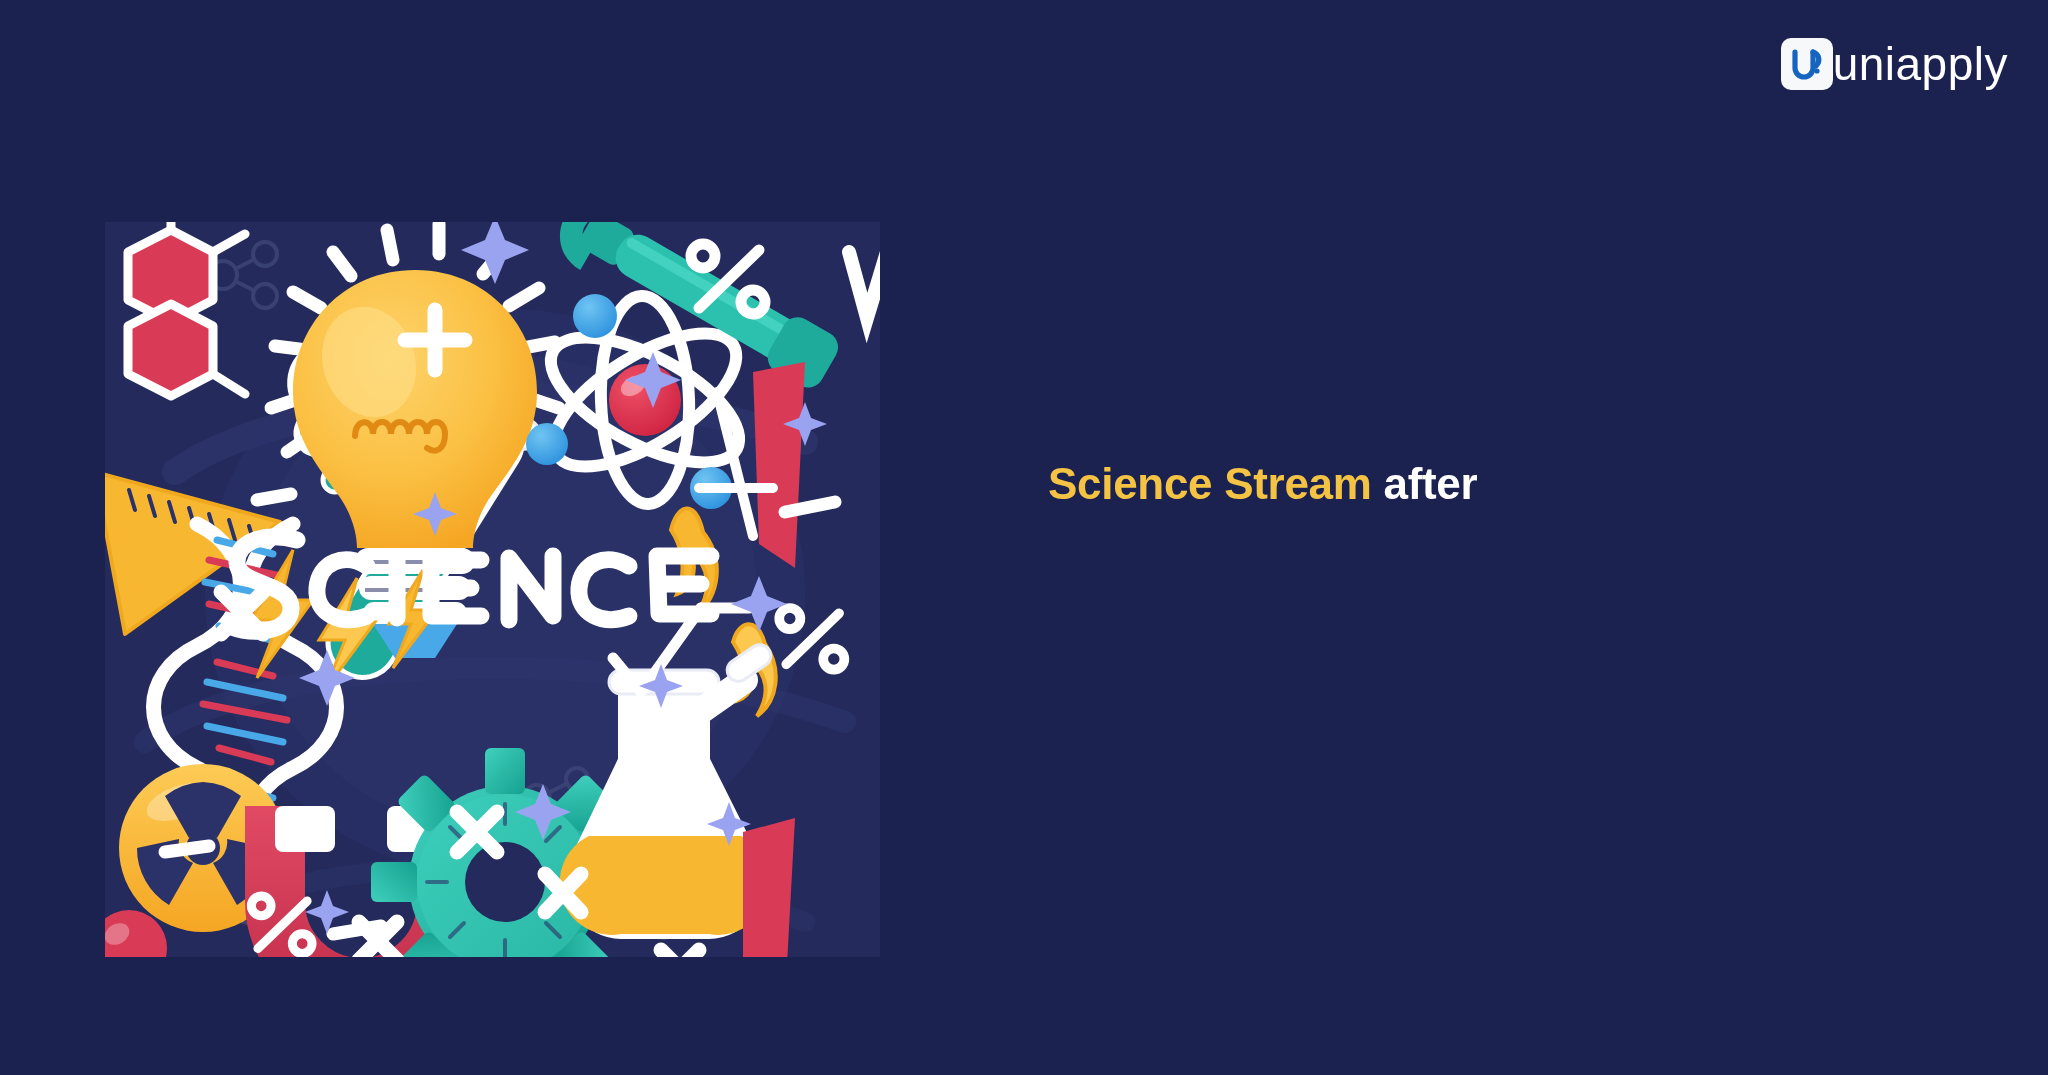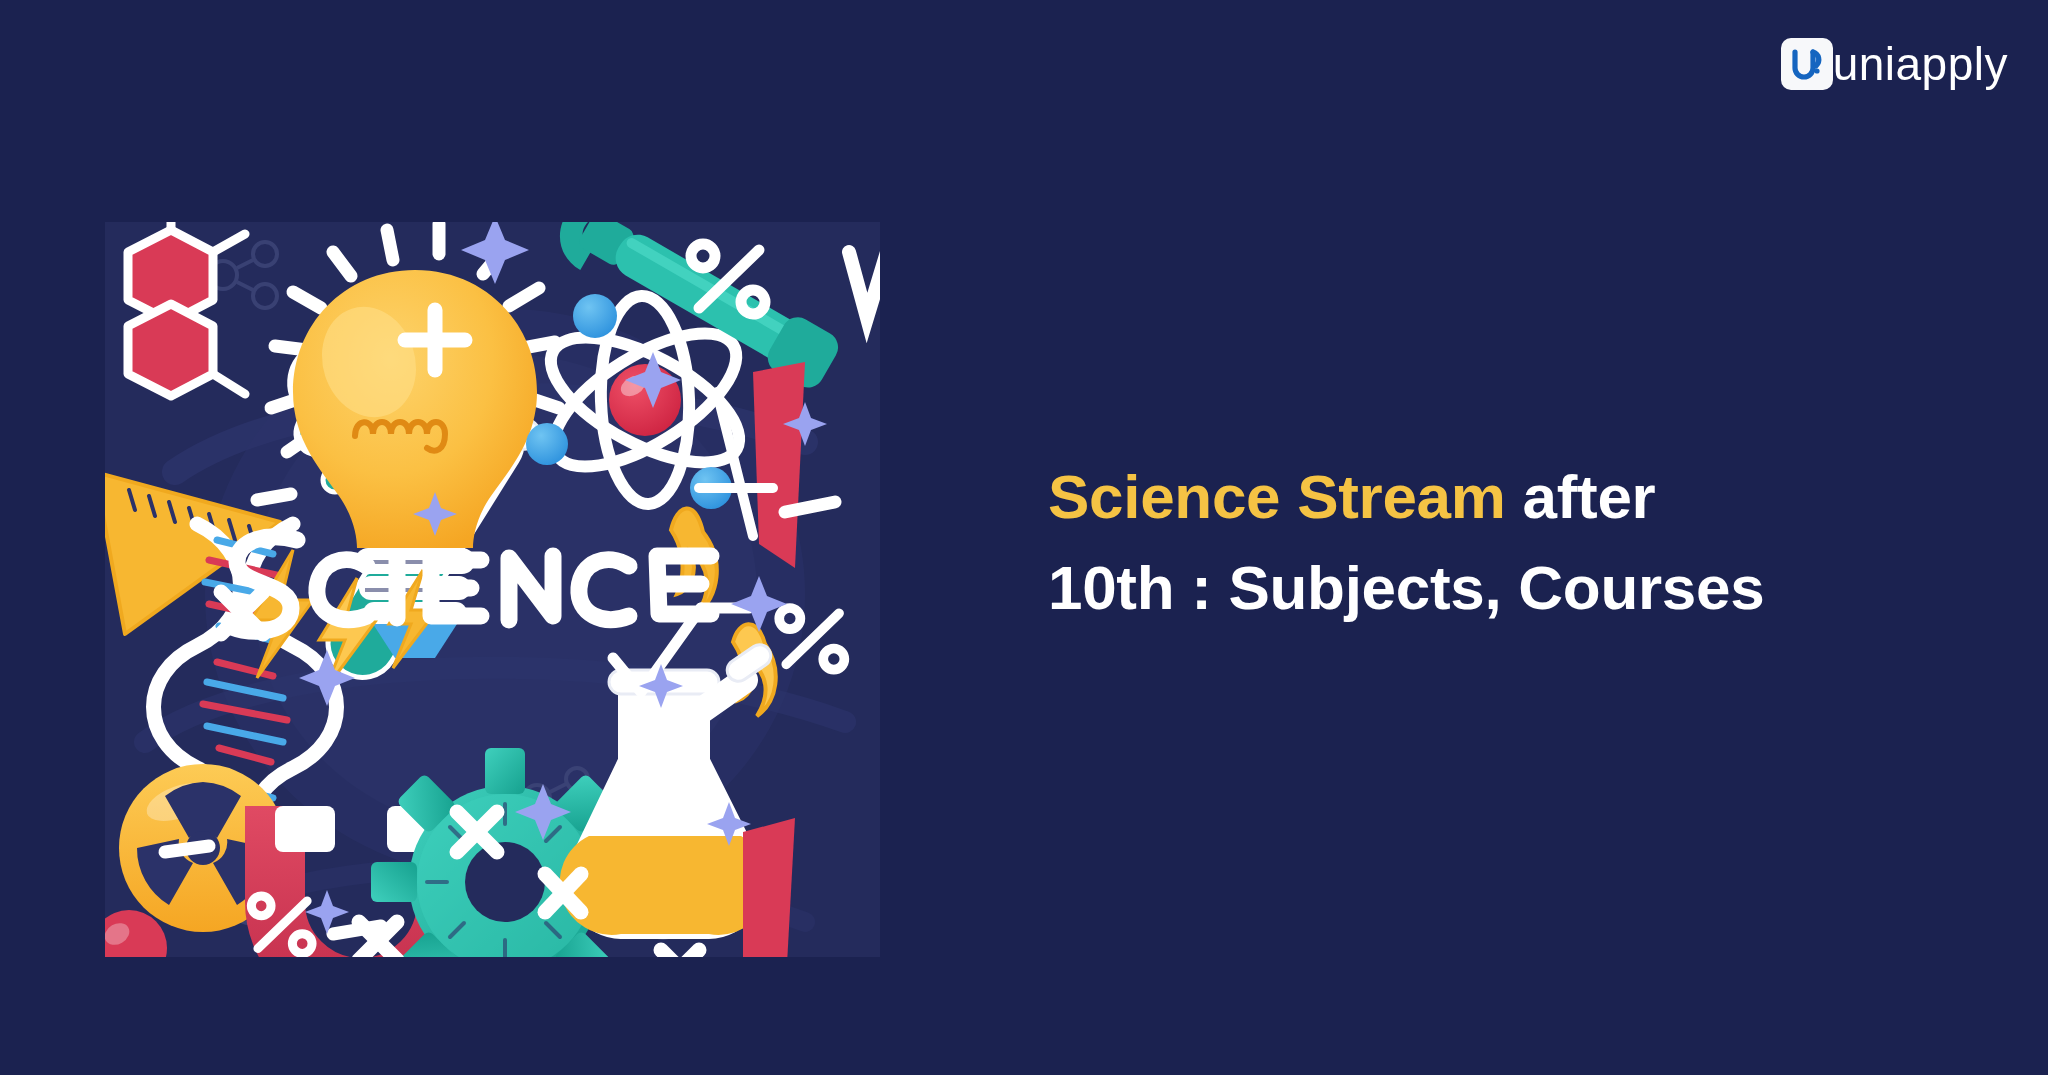--- a/index.html
+++ b/index.html
@@ -67,21 +67,21 @@
 
   
   .headline {
     position: absolute;
     left: 1048px;
     top: 452px;
     width: 900px;
   }
   .headline-line {
     color: #ffffff;
-    font-size: 62px;
+    font-size: 44px;
     font-weight: bold;
     line-height: 1.46;
     letter-spacing: -0.3px;
     white-space: nowrap;
   }
   .accent {
     color: #f5c344;
   }
 </style>
 </head>
@@ -444,16 +444,15 @@
           <path d="M524 344 C502 330 476 340 474 366 C472 392 498 404 524 394"></path>
 
           <path d="M606 334 L552 334 L554 392 L606 392 M554 362 L596 362"></path>
         </g>
       </g>
     </svg>
   </div>
 
   <div class="headline">
     <div class="headline-line"><span class="accent">Science Stream</span><span> after</span></div>
-    <div class="headline-line">10th : Subjects, Courses</div>
   </div>
 
 </div>
 
 </body></html>

